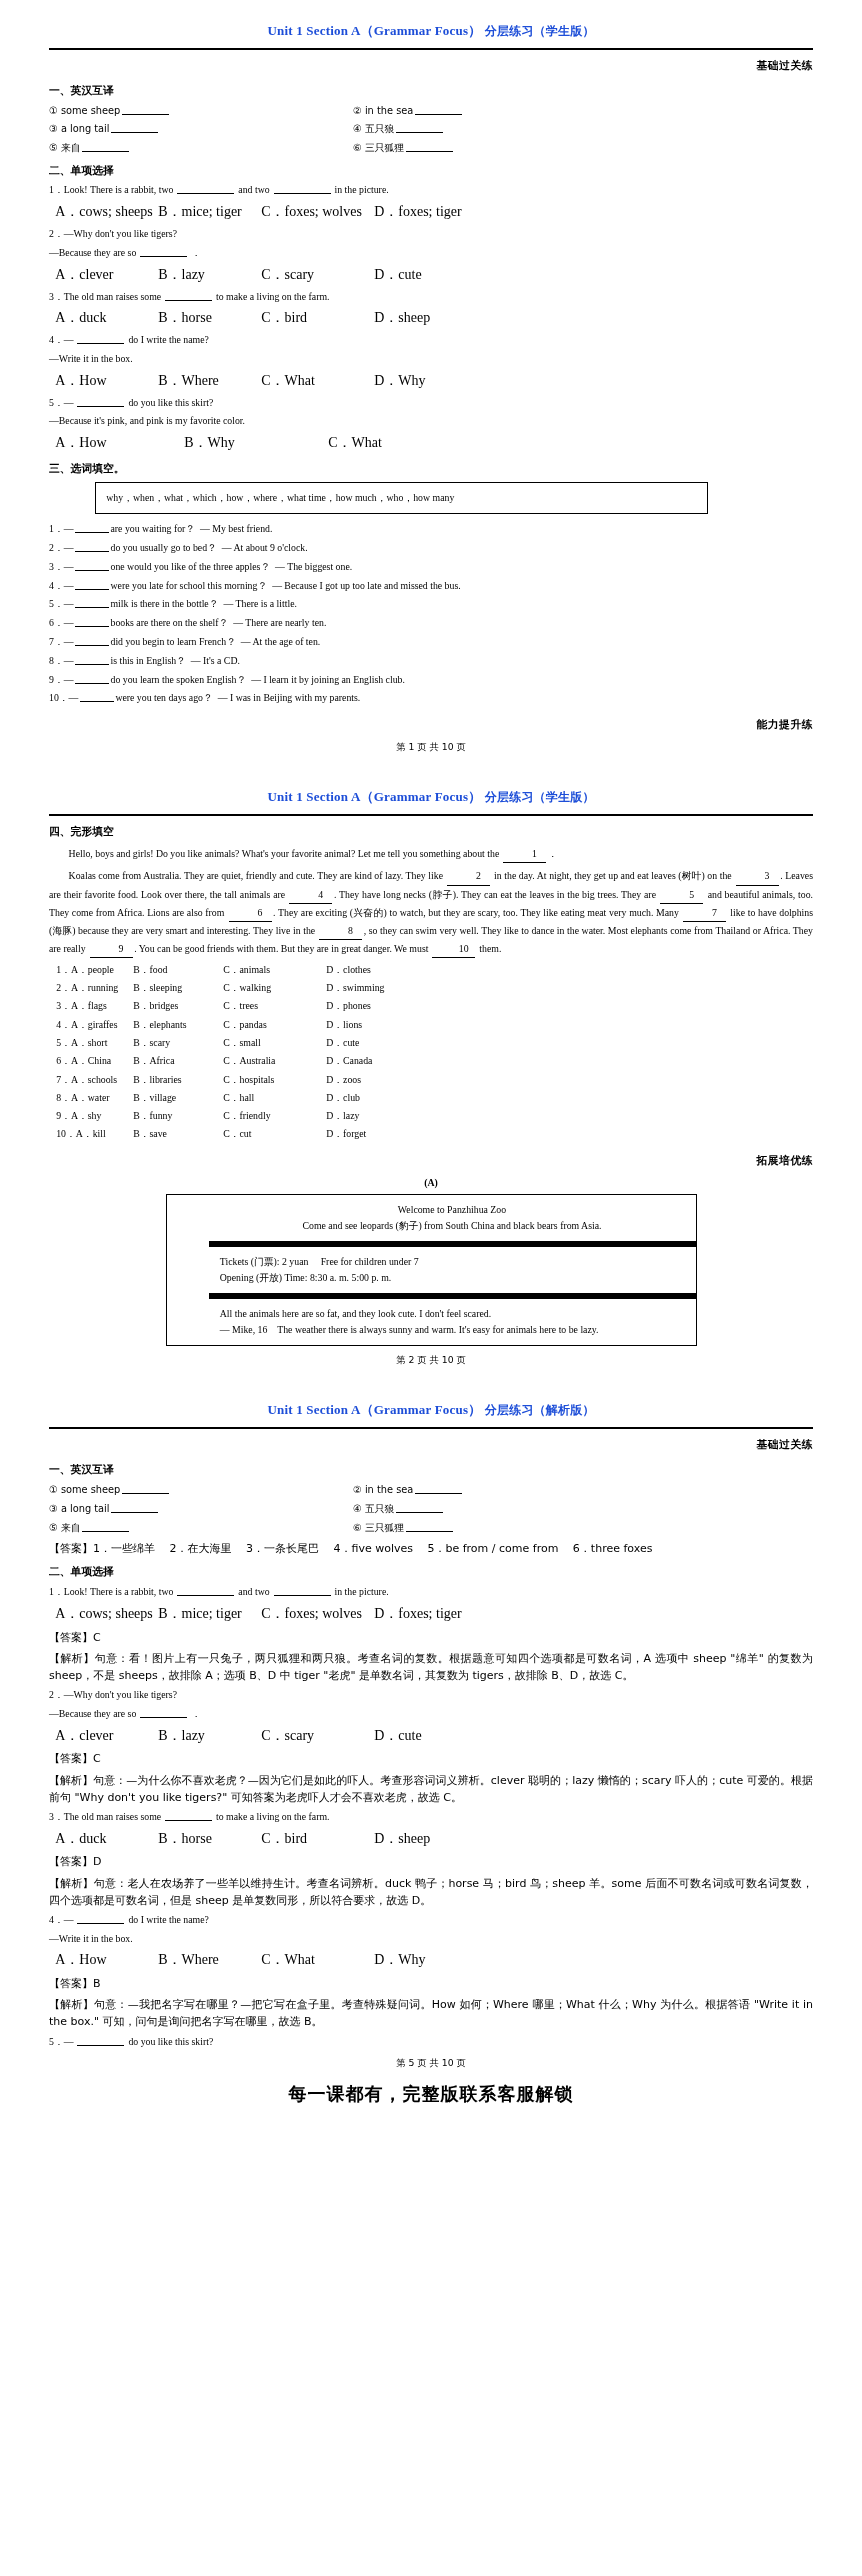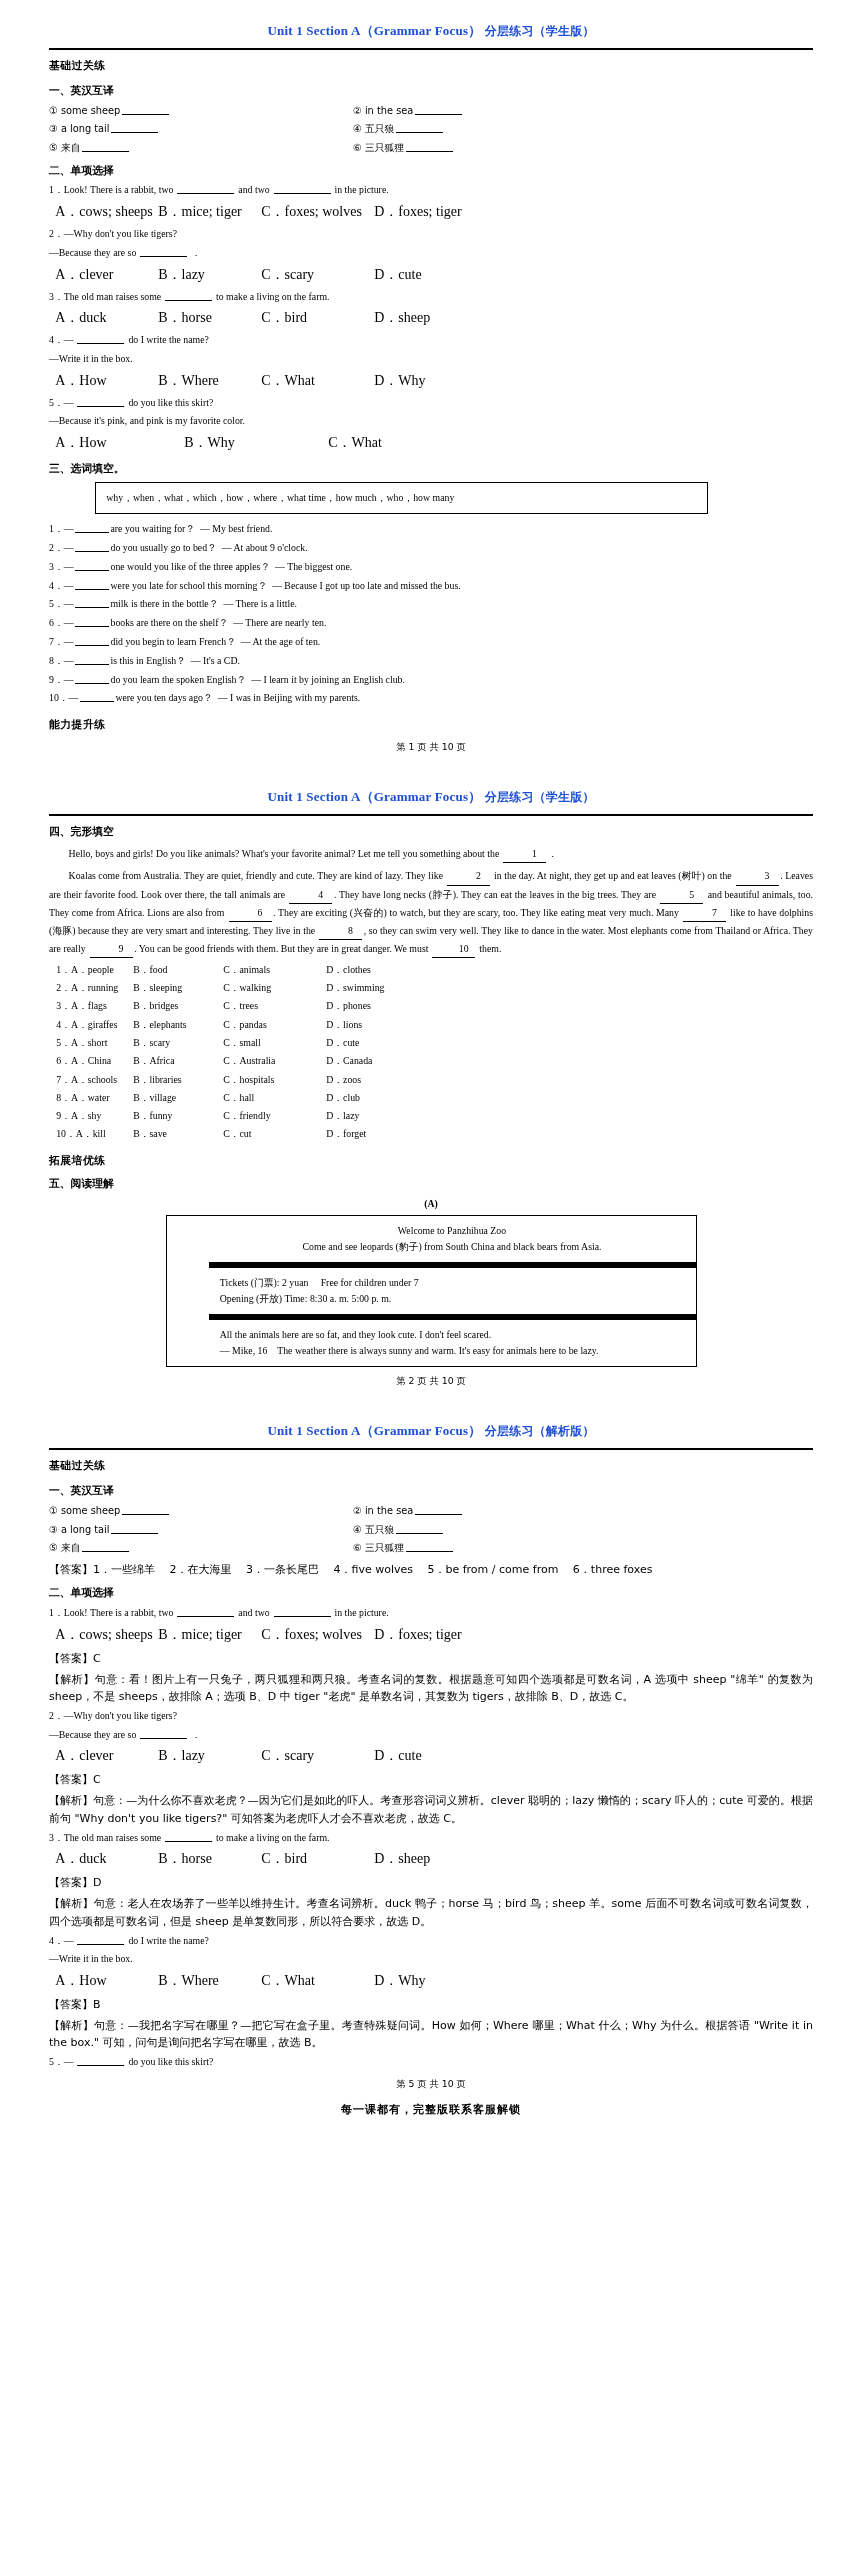--- a/index.html
+++ b/index.html
@@ -37,21 +37,21 @@
     font-family: "DejaVu Sans", "Liberation Sans", sans-serif;
     font-size: 12px;
   }
   .rule {
     border: 0;
     border-top: 2.1px solid #000;
     margin: 0 0 8.2px 0;
     width: 100%;
   }
   .band {
-    text-align: left;
+    text-align: right;
     font-family: "DejaVu Sans", "Liberation Sans", sans-serif;
     font-weight: bold;
     font-size: 10.8px;
     margin: 3.1px 0 9.3px 0;
     letter-spacing: 0.5px;
   }
   .band.mid { margin: 11.3px 0 7.2px 0; }
 
   
   .sec-head {
@@ -168,21 +168,21 @@
     line-height: 1.55;
     text-align: justify;
   }
   .cnbody { font-family: "DejaVu Sans", "Liberation Sans", sans-serif; }
 
   .bottombar {
     width: 862px;
     text-align: center;
     font-family: "DejaVu Sans", "Liberation Sans", sans-serif;
     font-weight: bold;
-    font-size: 11px;
+    font-size: 18px;
     padding: 8.2px 0 10.3px 0;
     letter-spacing: 1px;
   }
 </style>
 </head>
 <body>
 
 <div class="page first">
 
   <h1 class="doc-title">
@@ -353,21 +353,20 @@
     <span>D．lazy</span>
 
     <span class="lead"><span>10．</span><span>A．kill</span></span>
     <span>B．save</span>
     <span>C．cut</span>
     <span>D．forget</span>
   </div>
 
   <div class="band mid">拓展培优练</div>
 
-  <div class="sec-head">五、阅读理解</div>
   <div class="sub-label">(A)</div>
 
   <div class="ad">
     <div class="row">
       <div class="center line">Welcome to Panzhihua Zoo</div>
       <div class="center line">Come and see leopards (豹子) from South China and black bears from Asia.</div>
     </div>
     <div class="row">
       <div class="line">Tickets (门票): 2 yuan　 Free for children under 7</div>
       <div class="line">Opening (开放) Time: 8:30 a. m. 5:00 p. m.</div>

